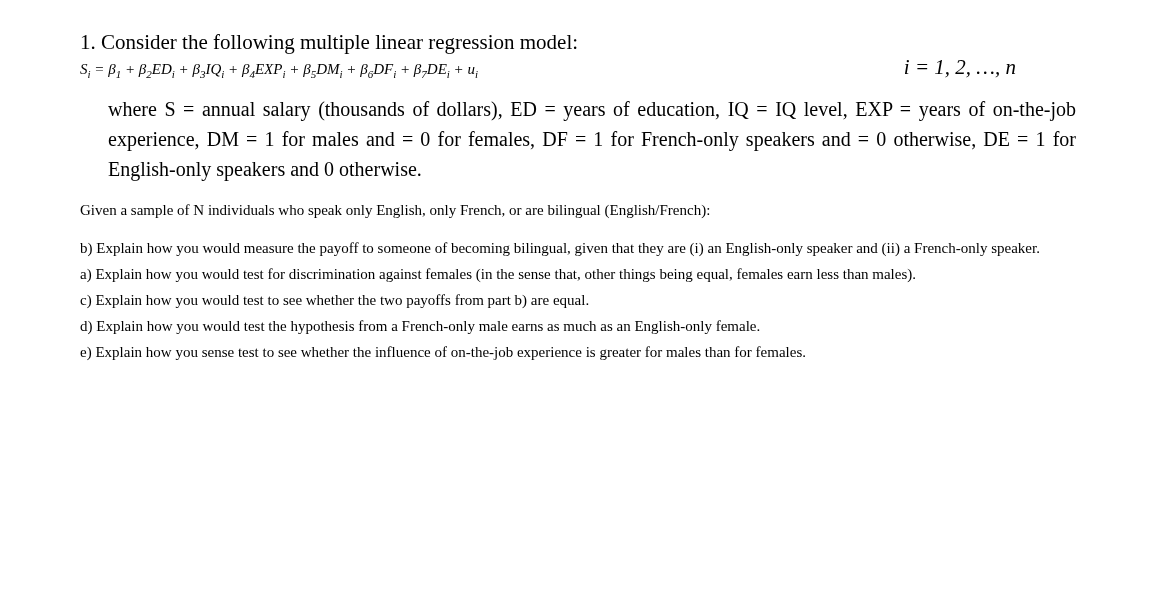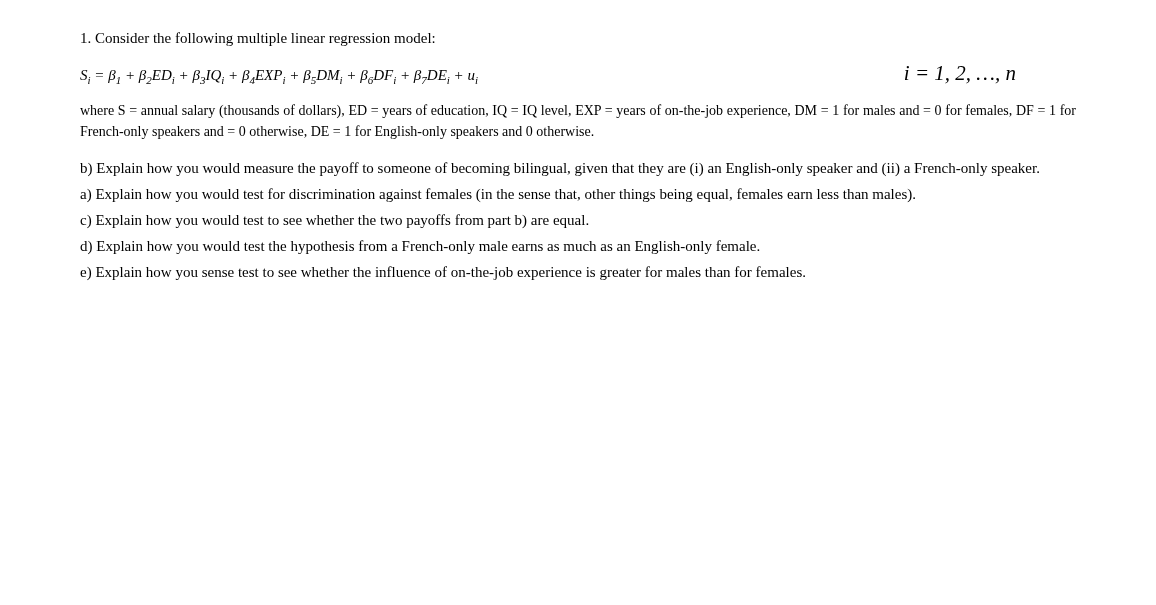--- a/index.html
+++ b/index.html
@@ -17,22 +17,21 @@
       min-height: 605px;
       padding: 30px 80px 30px 80px;
     }
 
     .content-area {
       max-width: 1000px;
       margin: 0 auto;
     }
 
     .question-number {
-      font-size: 15px;
-      margin-bottom: 14px;
+      font-size: 21px;
     }
 
     .equation-container {
       display: flex;
       justify-content: space-between;
       align-items: baseline;
       width: 100%;
       margin-bottom: 14px;
     }
 
@@ -42,24 +41,25 @@
       text-align: right;
     }
 
     .equation-right {
       font-style: italic;
       font-size: 21px;
       margin-right: 60px;
     }
 
     .where-text {
-      font-size: 14px;
+      font-size: 20px;
       line-height: 1.5;
       margin-bottom: 14px;
       text-align: justify;
+      margin-left: 28px;
     }
 
     .given-text {
       font-size: 15px;
       line-height: 1.6;
       margin-bottom: 14px;
       text-align: justify;
     }
 
     .parts-section {
@@ -97,20 +97,23 @@
     </div>
     <div class="equation-right italic">
       <i>i</i> = 1, 2, …, <i>n</i>
     </div>
   </div>
 
   <div class="where-text">
     where S = annual salary (thousands of dollars), ED = years of education, IQ = IQ level, EXP = years of on-the-job experience, DM = 1 for males and = 0 for females, DF = 1 for French-only speakers and = 0 otherwise, DE = 1 for English-only speakers and 0 otherwise.
   </div>
 
+  <div class="given-text">
+    Given a sample of N individuals who speak only English, only French, or are bilingual (English/French):
+  </div>
 
   <div class="parts-section">
 
     <div class="part-item">
       <span>b) Explain how you would measure the payoff to someone of becoming bilingual, given that they are (i) an English-only speaker and (ii) a French-only speaker.</span>
     </div>
 
     <div class="part-item">
       <span>a) Explain how you would test for discrimination against females (in the sense that, other things being equal, females earn less than males).</span>
     </div>

